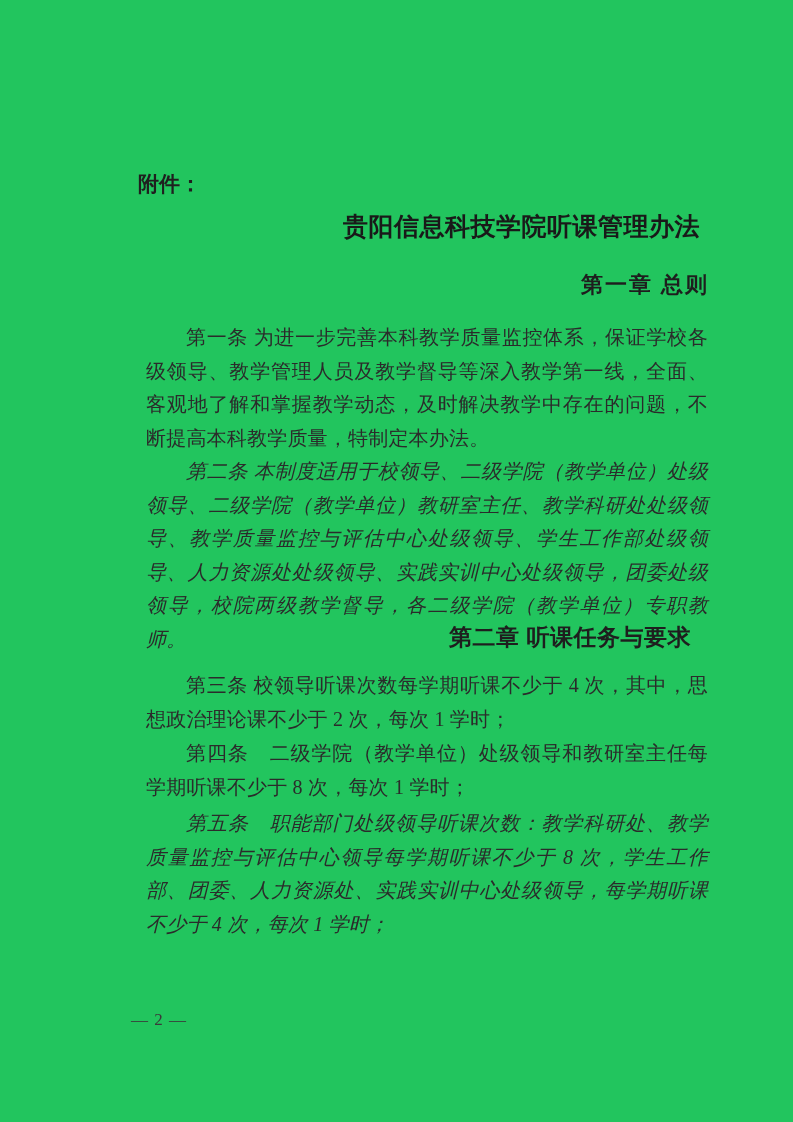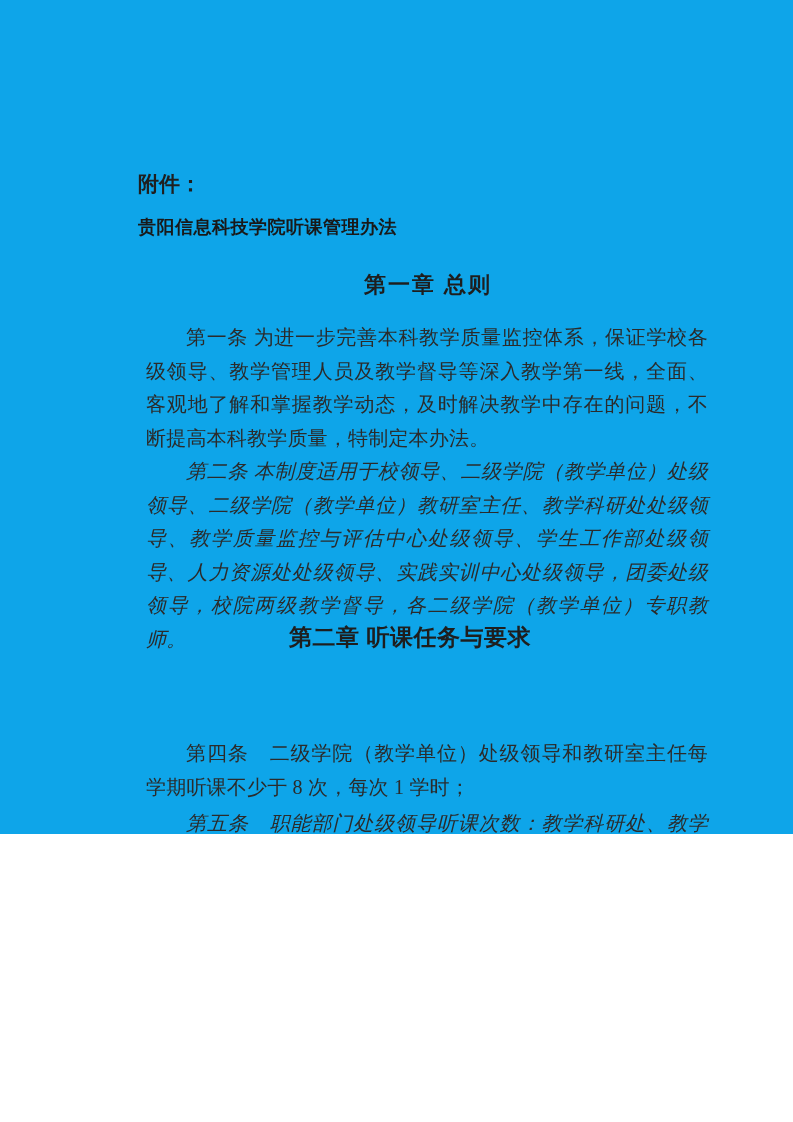--- a/index.html
+++ b/index.html
@@ -3,56 +3,56 @@
 <meta charset="utf-8">
 <style>
   html, body {
     margin: 0;
     padding: 0;
     background: #ffffff;
   }
   .page {
     position: relative;
     width: 793px;
-    height: 834px;
-    background: #0ea5e9;
+    height: 1122px;
+    background: #22c55e;
     overflow: hidden;
     font-family: "Liberation Serif", "DejaVu Serif", serif;
     color: #2b2b2b;
   }
   .attachment {
     position: absolute;
     top: 170px;
     left: 138px;
     font-family: "Liberation Sans", "DejaVu Sans", sans-serif;
     font-weight: 700;
     font-size: 21px;
     line-height: 28px;
     color: #1f1f1f;
   }
   .doc-title {
     position: absolute;
     top: 208px;
     left: 138px;
     width: 562px;
     margin: 0;
-    text-align: left;
+    text-align: right;
     font-family: "Liberation Serif", "DejaVu Serif", serif;
     font-weight: 700;
-    font-size: 18px;
+    font-size: 25px;
     line-height: 38px;
     letter-spacing: 0.5px;
     color: #191919;
   }
   .chapter-heading {
     position: absolute;
     left: 138px;
     width: 562px;
     margin: 0;
-    text-align: center;
+    text-align: right;
     font-family: "Liberation Sans", "DejaVu Sans", sans-serif;
     font-weight: 700;
     color: #1e1e1e;
   }
   .chapter-1 {
     top: 272px;
     font-size: 22px;
     line-height: 26px;
     letter-spacing: 2px;
     transform: translateX(9px);
@@ -101,20 +101,21 @@
   <h1 class="doc-title">贵阳信息科技学院听课管理办法</h1>
 
   <h2 class="chapter-heading chapter-1">第一章 总则</h2>
 
   <p class="para para-1">第一条 为进一步完善本科教学质量监控体系，保证学校各级领导、教学管理人员及教学督导等深入教学第一线，全面、客观地了解和掌握教学动态，及时解决教学中存在的问题，不断提高本科教学质量，特制定本办法。</p>
 
   <p class="para para-2">第二条 本制度适用于校领导、二级学院（教学单位）处级领导、二级学院（教学单位）教研室主任、教学科研处处级领导、教学质量监控与评估中心处级领导、学生工作部处级领导、人力资源处处级领导、实践实训中心处级领导，团委处级领导，校院两级教学督导，各二级学院（教学单位）专职教师。</p>
 
   <h2 class="chapter-heading chapter-2">第二章 听课任务与要求</h2>
 
+  <p class="para para-3">第三条 校领导听课次数每学期听课不少于 4 次，其中，思想政治理论课不少于 2 次，每次 1 学时；</p>
 
   <p class="para para-4">第四条　二级学院（教学单位）处级领导和教研室主任每学期听课不少于 8 次，每次 1 学时；</p>
 
   <p class="para para-5">第五条　职能部门处级领导听课次数：教学科研处、教学质量监控与评估中心领导每学期听课不少于 8 次，学生工作部、团委、人力资源处、实践实训中心处级领导，每学期听课不少于 4 次，每次 1 学时；</p>
 
   <div class="page-footer">— 2 —</div>
 
 </div>
 
 </body></html>

